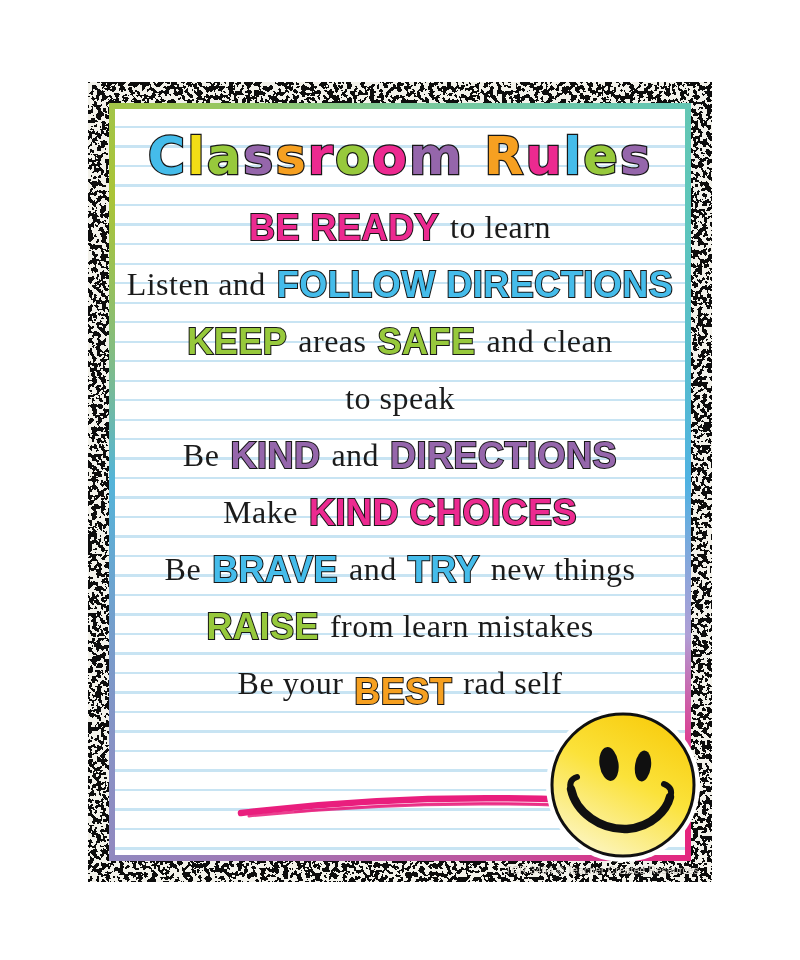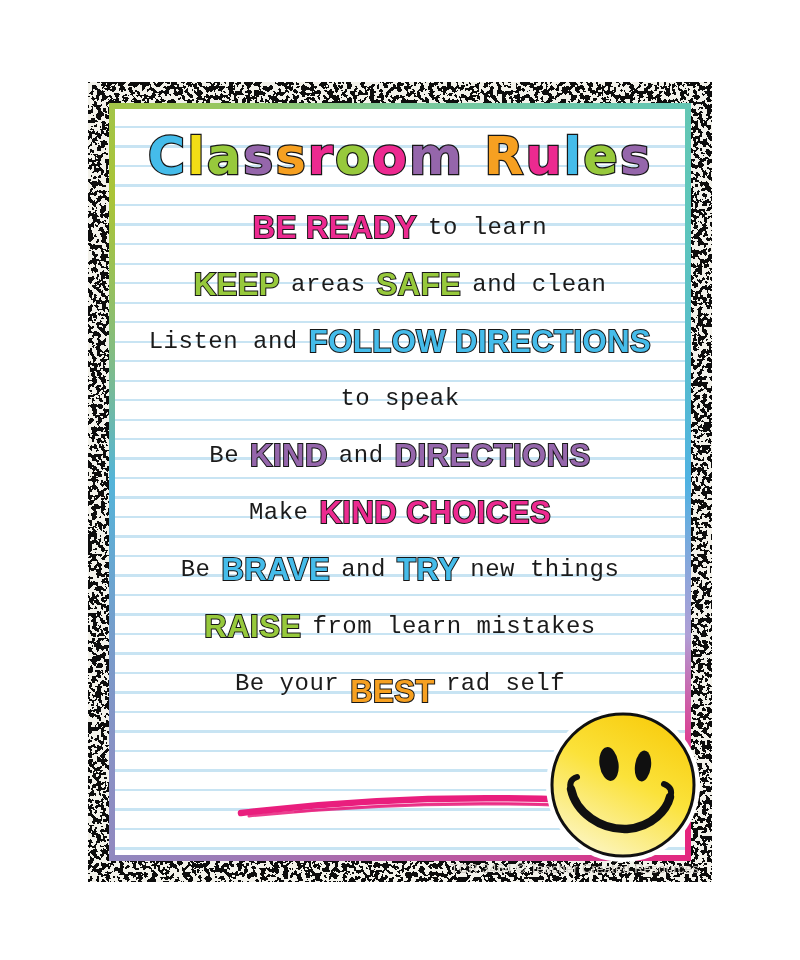--- a/index.html
+++ b/index.html
@@ -13,27 +13,27 @@
       #c0519c 165deg,#8a90c4 225deg,#54b4d9 270deg,#aac437 315deg,#7cc99a 360deg);}
   .paper{position:absolute;left:6px;top:6px;right:6px;bottom:6px;background:#ffffff;
     background-image:repeating-linear-gradient(to bottom,
       rgba(0,0,0,0) 0px,rgba(0,0,0,0) 17px,#c8e4f3 17px,#c8e4f3 19.5px);}
   .title{margin:10px 0 6px 0;height:74px;display:flex;align-items:center;justify-content:center;
     font-family:"DejaVu Sans",sans-serif;font-weight:bold;font-size:51px;letter-spacing:2px;}
   .tl{-webkit-text-stroke:2.4px #171717;paint-order:stroke fill;line-height:1;}
   .tsp{display:inline-block;width:20px;}
   .rules{display:flex;flex-direction:column;}
   .rule{height:57px;display:flex;align-items:center;justify-content:center;gap:11px;white-space:nowrap;}
-  .plain{font-family:Liberation Mono, monospace;font-size:24px;color:#1b1b1b;letter-spacing:0.5px;}
-  .kw{font-family:"Liberation Sans",sans-serif;font-weight:bold;font-size:31px;letter-spacing:0.5px;
+  .plain{font-family:Liberation Serif, serif;font-size:32px;color:#1b1b1b;letter-spacing:0.5px;}
+  .kw{font-family:"Liberation Sans",sans-serif;font-weight:bold;font-size:36px;letter-spacing:0.5px;
     -webkit-text-stroke:2px #171717;paint-order:stroke fill;line-height:1;}
   .swoosh{position:absolute;left:118px;top:678px;}
   .smiley{position:absolute;left:455px;top:623px;}
   .credit{position:absolute;right:13px;bottom:6px;font-family:"Liberation Sans",sans-serif;
-    font-size:13px;color:#cfcbc3;letter-spacing:0.3px;}
+    font-size:10px;color:#cfcbc3;letter-spacing:0.3px;}
 </style>
 </head>
 <body>
 
 <div class="canvas">
   <div class="poster">
 
     <svg class="speckle" width="624" height="800">
       <defs>
         <filter id="speck" x="0%" y="0%" width="100%" height="100%">
@@ -70,28 +70,28 @@
             <span class="tl" style="color: rgb(151, 201, 60);">e</span>
             <span class="tl" style="color: rgb(149, 102, 171);">s</span>
           </h1>
 
         <div class="rules" id="rules">
             <div class="rule">
               <span class="kw" style="color: rgb(236, 42, 144);">BE READY</span>
               <span class="plain">to learn</span>
             </div>
             <div class="rule">
+              <span class="plain">Listen and</span>
+              <span class="kw" style="color: rgb(69, 188, 234);">FOLLOW DIRECTIONS</span>
+            </div>
+            <div class="rule">
               <span class="kw" style="color: rgb(151, 201, 60);">KEEP</span>
               <span class="plain">areas</span>
               <span class="kw" style="color: rgb(151, 201, 60);">SAFE</span>
               <span class="plain">and clean</span>
-            </div>
-            <div class="rule">
-              <span class="plain">Listen and</span>
-              <span class="kw" style="color: rgb(69, 188, 234);">FOLLOW DIRECTIONS</span>
             </div>
             <div class="rule">
               <span class="plain">to speak</span>
             </div>
             <div class="rule">
               <span class="plain">Be</span>
               <span class="kw" style="color: rgb(149, 102, 171);">KIND</span>
               <span class="plain">and</span>
               <span class="kw" style="color: rgb(149, 102, 171);">DIRECTIONS</span>
             </div>

